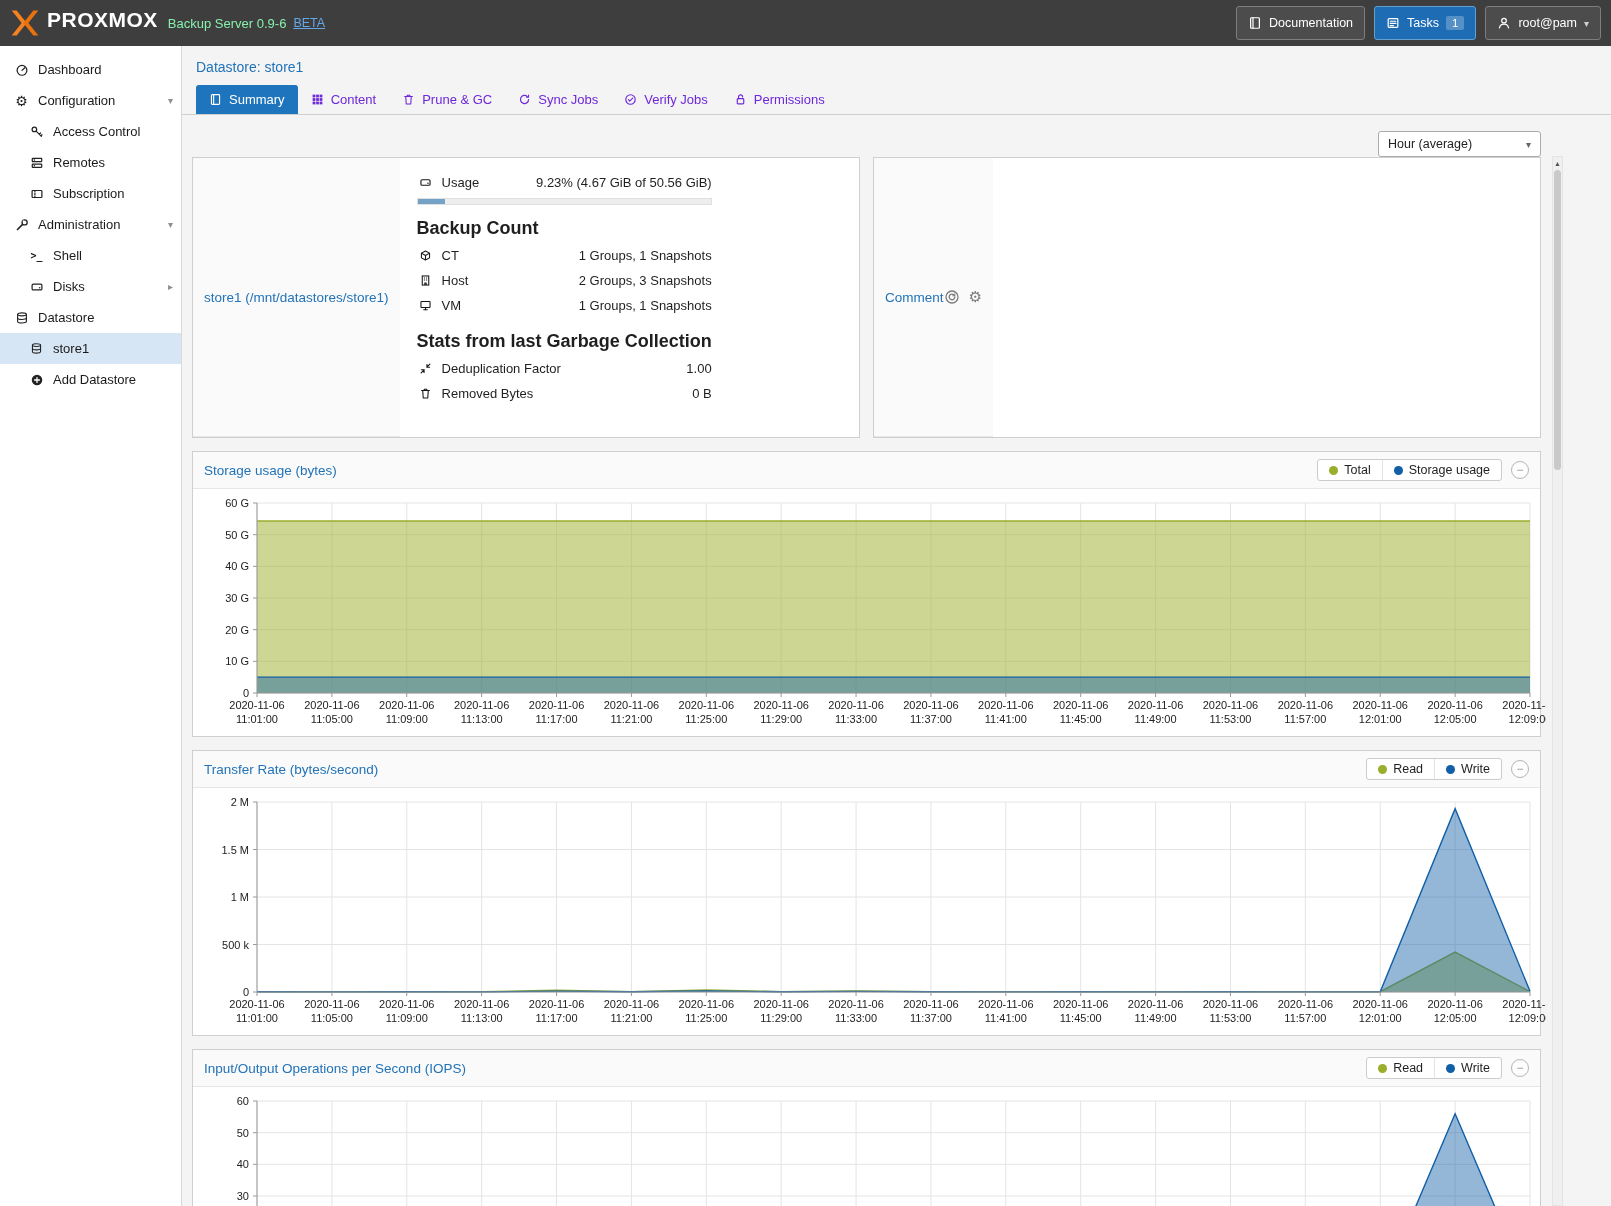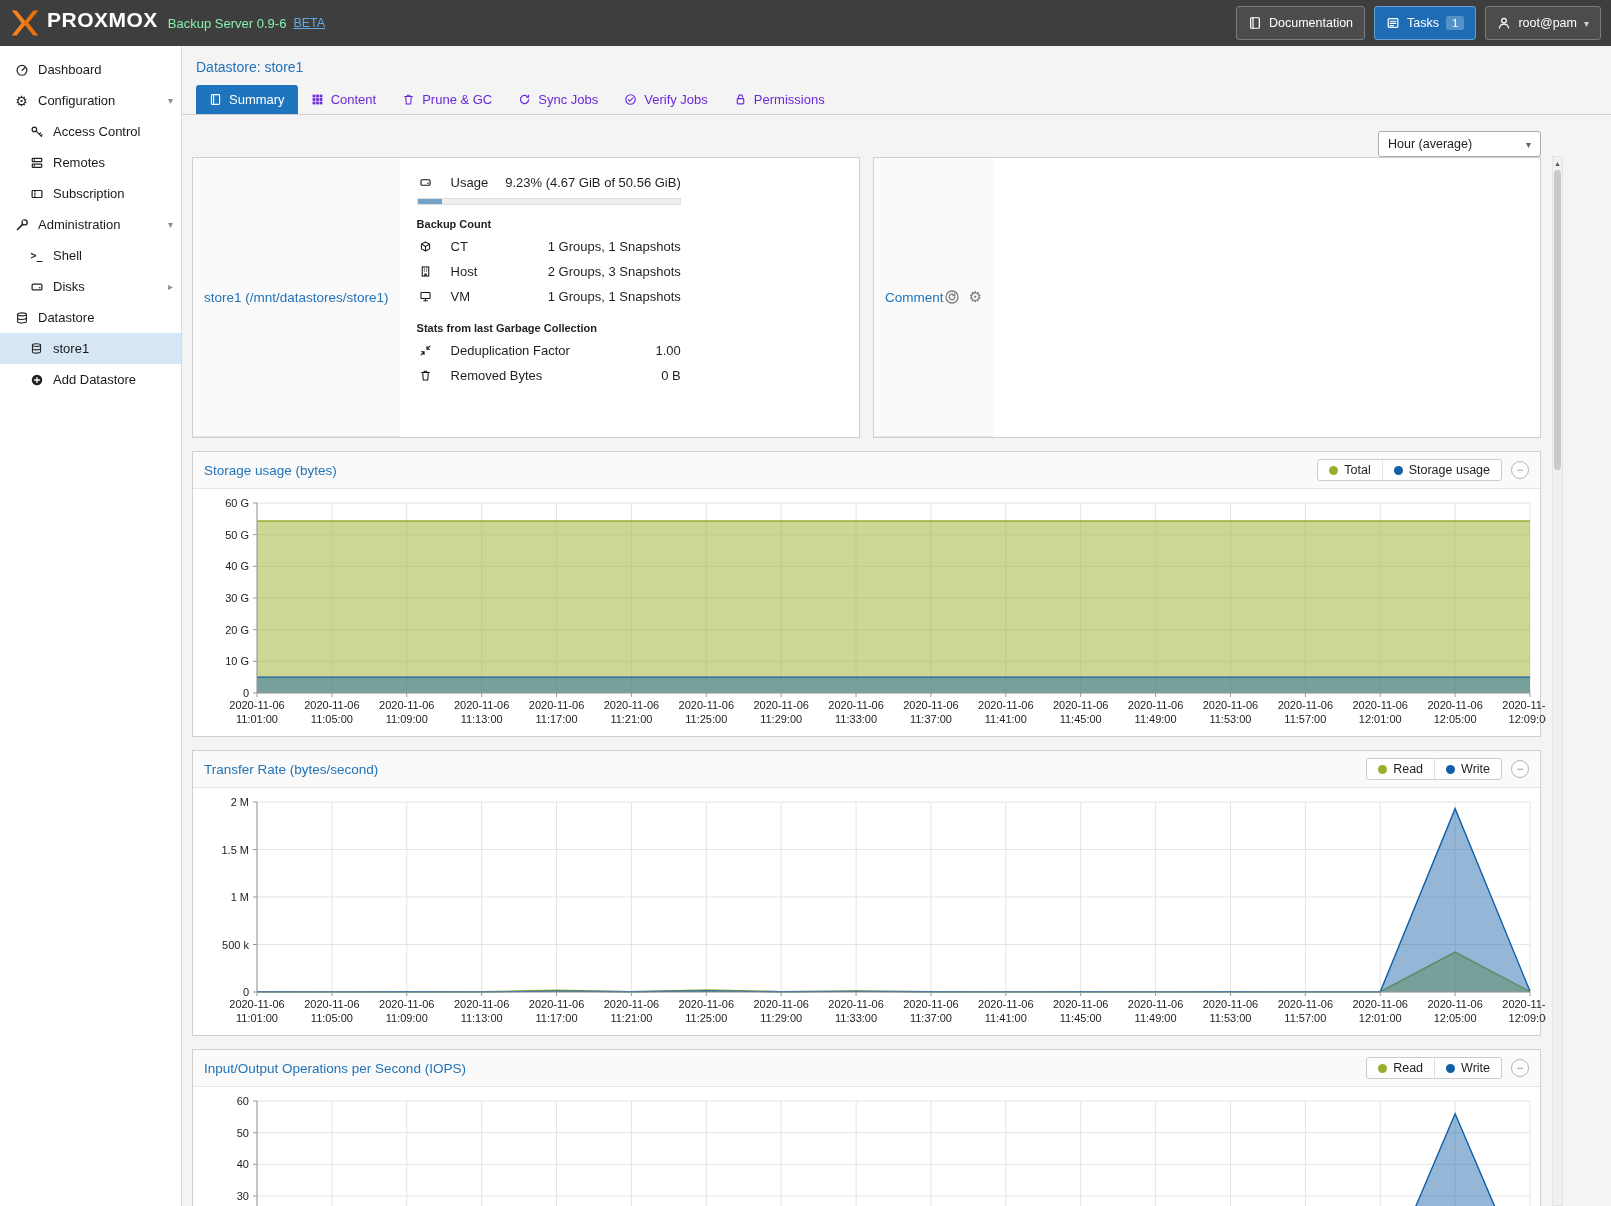--- a/index.html
+++ b/index.html
@@ -45,24 +45,24 @@
   .panel-head{display:flex;align-items:center;justify-content:space-between;padding:7px 11px;background:#fafafa;border-bottom:1px solid #e6e6e6}
   .panel-title{color:#2273b8;font-size:13.5px}
   .head-tools{display:flex;align-items:center;gap:9px}
   .tool-icon{color:#7b7b7b;display:flex;align-items:center;cursor:pointer}
   .tool-circle{width:18px;height:18px;border:1px solid #b5b5b5;border-radius:50%;color:#9a9a9a;display:flex;align-items:center;justify-content:center;font-size:12px;background:#fdfdfd;cursor:pointer}
   .tool-circle::before{content:"\2212"}
 
   .top-row{display:flex;gap:13px}
   .top-row .panel{flex:1;min-height:281px;display:flex;flex-direction:row}
   .summary-body{padding:12px 17px}
-  .kv-row{display:flex;align-items:center;gap:17px;padding:5px 0}
+  .kv-row{display:flex;align-items:center;gap:8px;padding:5px 0}
   .kicon{width:17px;display:flex;justify-content:center;color:#161616;flex:none}
   .kval{margin-left:auto;text-align:right}
-  .section-heading{font-weight:bold;margin:13px 0 4px;font-size:11px}
+  .section-heading{font-weight:bold;margin:13px 0 4px;font-size:18px}
   .progress{height:7px;background:#eeeeee;border:1px solid #e0e0e0;margin:3px 0 3px}
   .progress-fill{height:100%;background:#75a3c7}
 
   .legend{display:flex;border:1px solid #ccc;background:#fff;border-radius:3px;overflow:hidden}
   .legend-item{display:flex;align-items:center;gap:6px;padding:3px 11px;font-size:12.5px;cursor:pointer}
   .legend-item + .legend-item{border-left:1px solid #e2e2e2}
   .dot{width:9px;height:9px;border-radius:50%;background:#999}
   .chart{padding:4px 6px 2px}
 
   

